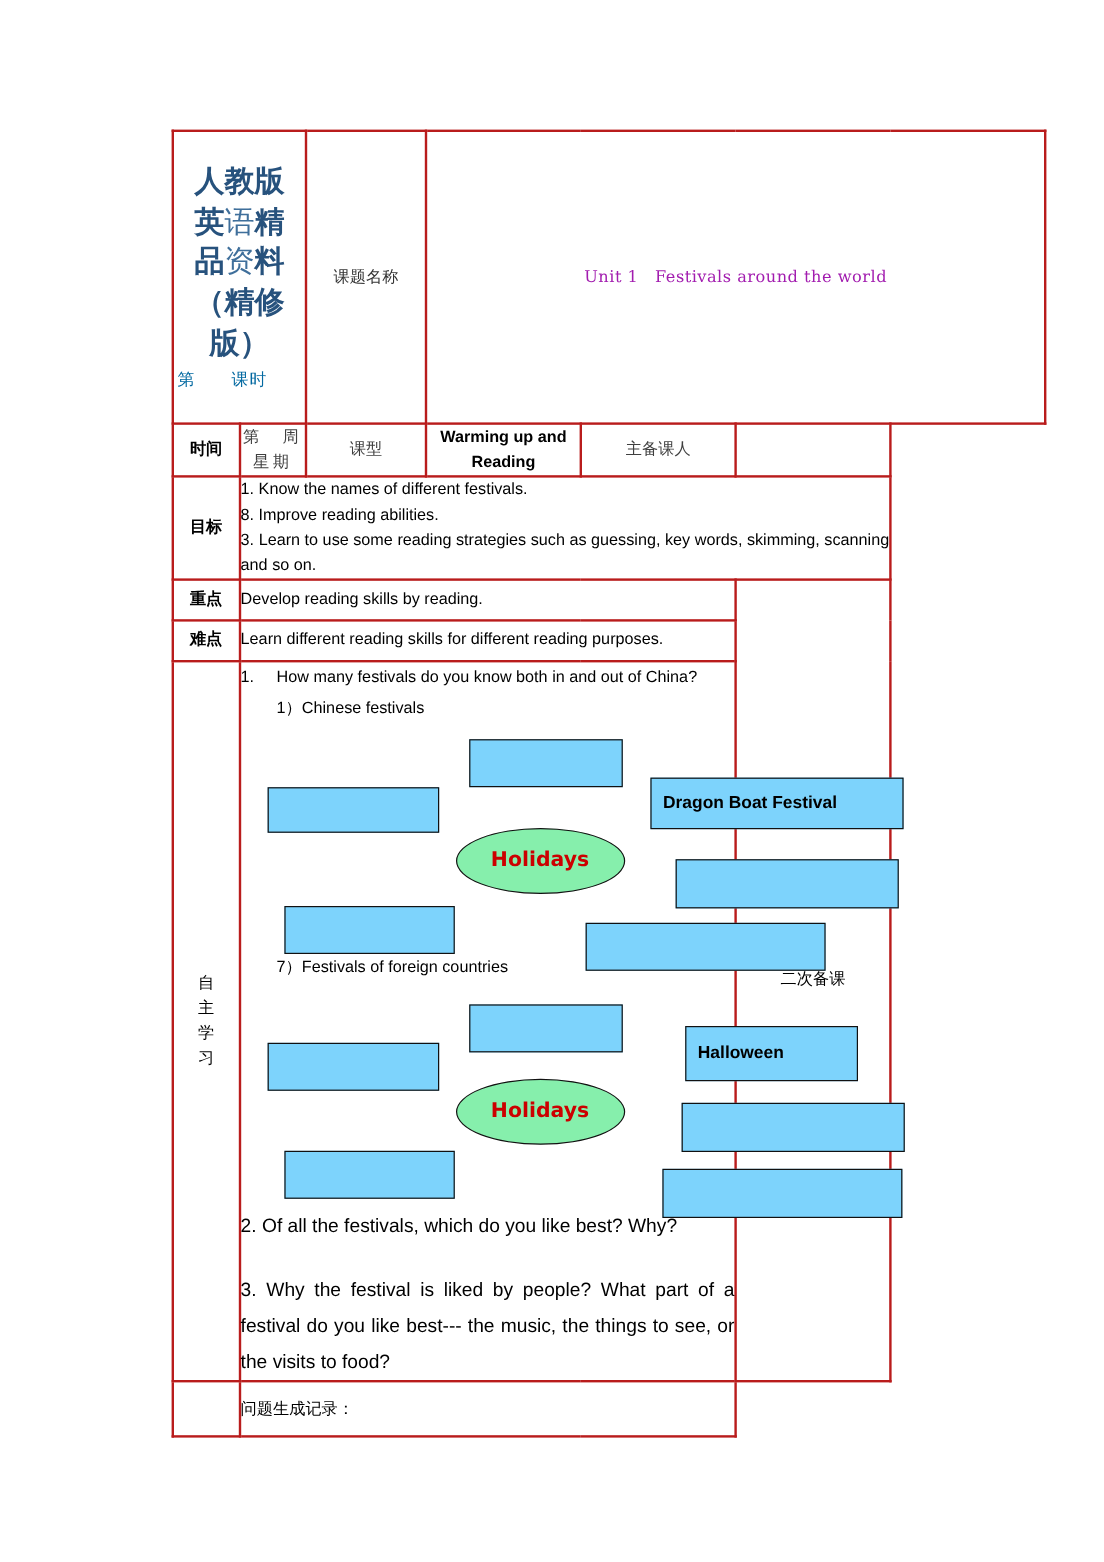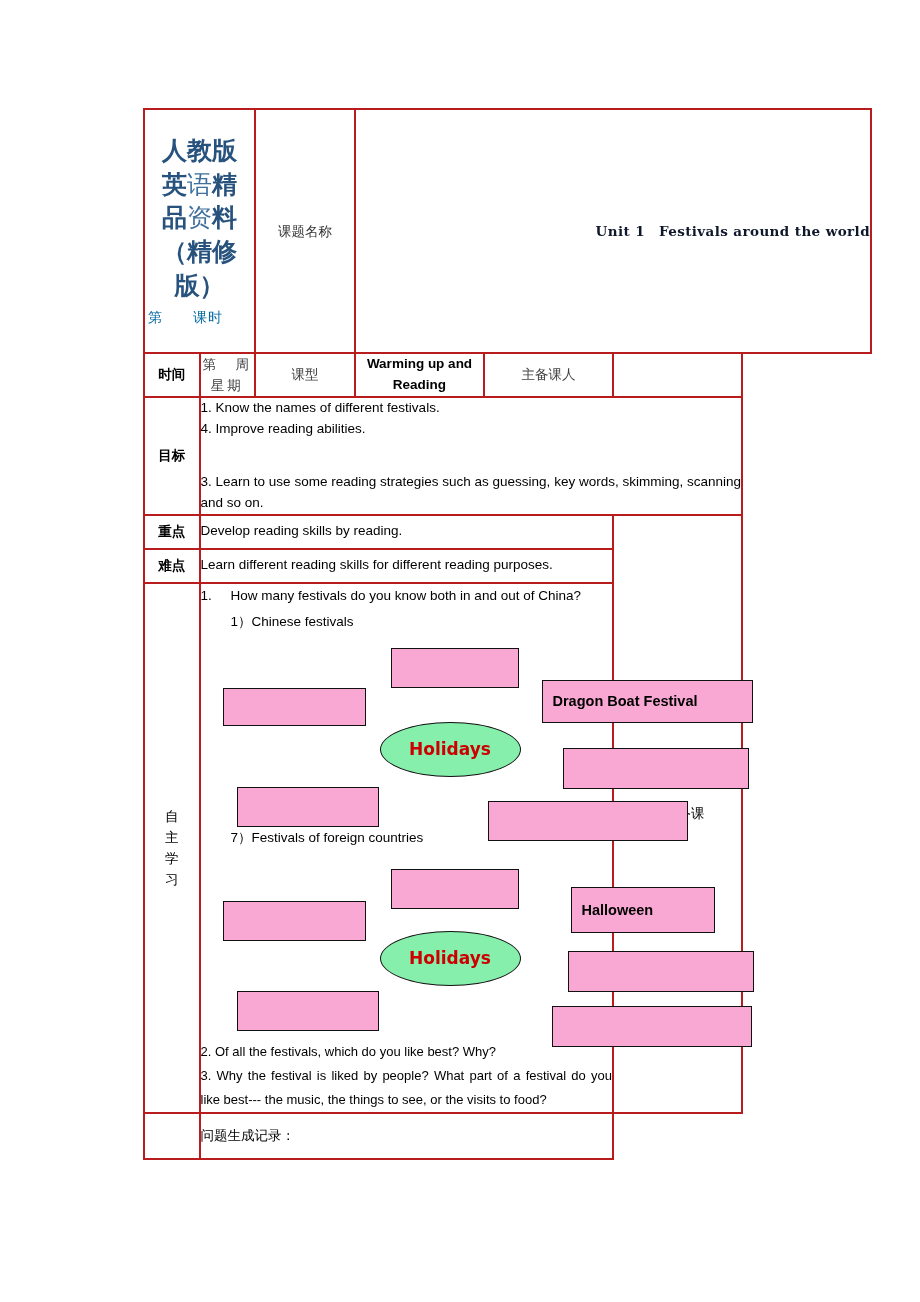--- a/index.html
+++ b/index.html
@@ -69,26 +69,26 @@
     letter-spacing: 1px;
   }
   .subject-label-cell {
     width: 98px;
     text-align: center;
     font-family: "DejaVu Serif", "Liberation Serif", serif;
     font-size: 14px;
     color: #333;
   }
   .title-cell {
-    text-align: right;
-    font-family: "DejaVu Serif", "Liberation Serif", serif;
-    font-weight: bold;
+    text-align: center;
+    font-family: "DejaVu Serif", "Liberation Serif", serif;
+    font-weight: normal;
     font-size: 19px;
     letter-spacing: 0.4px;
-    color: #0f172a;
+    color: #a21caf;
   }
 
   
   .meta-label {
     text-align: center;
     font-family: "DejaVu Serif", "Liberation Serif", serif;
     font-weight: bold;
     font-size: 15px;
     padding: 5px 2px;
   }
@@ -127,21 +127,21 @@
   }
   .vwrap { display: inline-block; }
   .vwrap span { display: block; }
 
   .goal-cell {
     padding: 7px 9px 7px 10px;
     text-align: justify;
     font-size: 13.5px;
     line-height: 1.85;
   }
-  .goal-cell .justified { text-align: justify; text-align-last: left; margin-top: 32px; }
+  .goal-cell .justified { text-align: justify; text-align-last: left; }
 
   .simple-cell {
     padding: 7px 9px 7px 10px;
     font-size: 13.5px;
   }
 
   .sidecol {
     width: 100px;
     text-align: center;
     font-family: "DejaVu Serif", "Liberation Serif", serif;
@@ -160,21 +160,21 @@
   
   .mindmap {
     position: relative;
     height: 185px;
     margin-top: 6px;
   }
   .mindmap.second { height: 175px; margin-top: 10px; }
   .mm-box {
     position: absolute;
     border: 1.6px solid #111;
-    background: #f9a8d4;
+    background: #7dd3fc;
     box-sizing: border-box;
     display: flex;
     align-items: center;
     padding-left: 10px;
     font-weight: bold;
     font-size: 14.5px;
     font-family: "Liberation Sans", "DejaVu Sans", sans-serif;
   }
   .mm-oval {
     position: absolute;
@@ -182,23 +182,23 @@
     border-radius: 50%;
     background: #86efac;
     display: flex;
     align-items: center;
     justify-content: center;
     font-weight: bold;
     font-size: 17px;
     font-family: "DejaVu Sans", "Liberation Sans", sans-serif;
   }
 
-  .tail-text { font-size: 13px; line-height: 1.85; padding-top: 4px; }
+  .tail-text { font-size: 16px; line-height: 1.85; padding-top: 4px; }
   .tail-text p { margin: 0; }
-  .tail-text .justified { text-align: justify; text-align-last: left; }
+  .tail-text .justified { text-align: justify; text-align-last: left; margin-top: 24px; }
 
   .record-cell {
     padding: 9px 9px 18px 10px;
     font-family: "DejaVu Serif", "Liberation Serif", serif;
     font-size: 14.5px;
     vertical-align: top;
     height: 44px;
   }
 </style>
 </head>
@@ -230,21 +230,21 @@
       <td class="meta-label-plain" style="width:78px;letter-spacing:0px;">课型</td>
       <td class="meta-value-bold" style="width:244px;">Warming up and Reading</td>
       <td class="meta-label-plain" style="width:100px;letter-spacing:0px;">主备课人</td>
       <td class="meta-value-bold" style="width:100px;"></td>
     </tr>
 
     <tr>
       <td class="rowlabel">目标</td>
       <td class="goal-cell" colspan="5">
         <div>1. Know the names of different festivals.</div>
-        <div>4. Improve reading abilities.</div>
+        <div>8. Improve reading abilities.</div>
         <div class="justified">3. Learn to use some reading strategies such as guessing, key words, skimming, scanning and so on.</div>
       </td>
     </tr>
 
     <tr>
       <td class="rowlabel">重点</td>
       <td class="simple-cell" colspan="4" style="height:32px;">Develop reading skills by reading.</td>
       <td class="sidecol" rowspan="3">
         <div>二次备课</div>
       </td>

